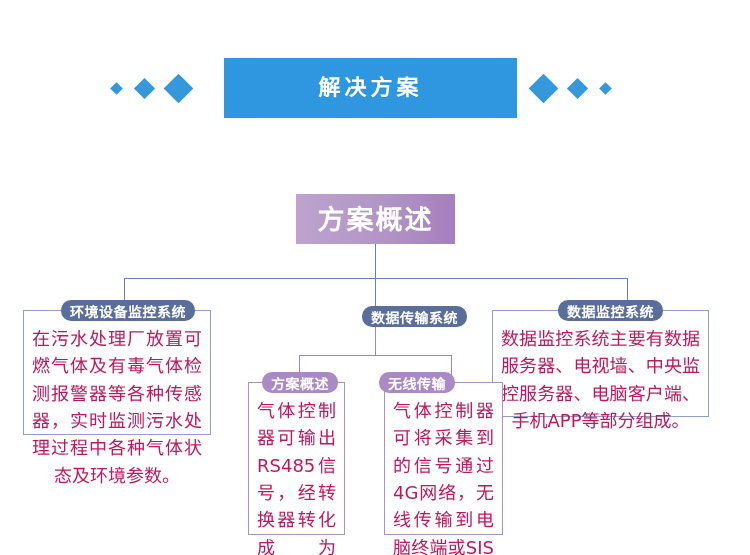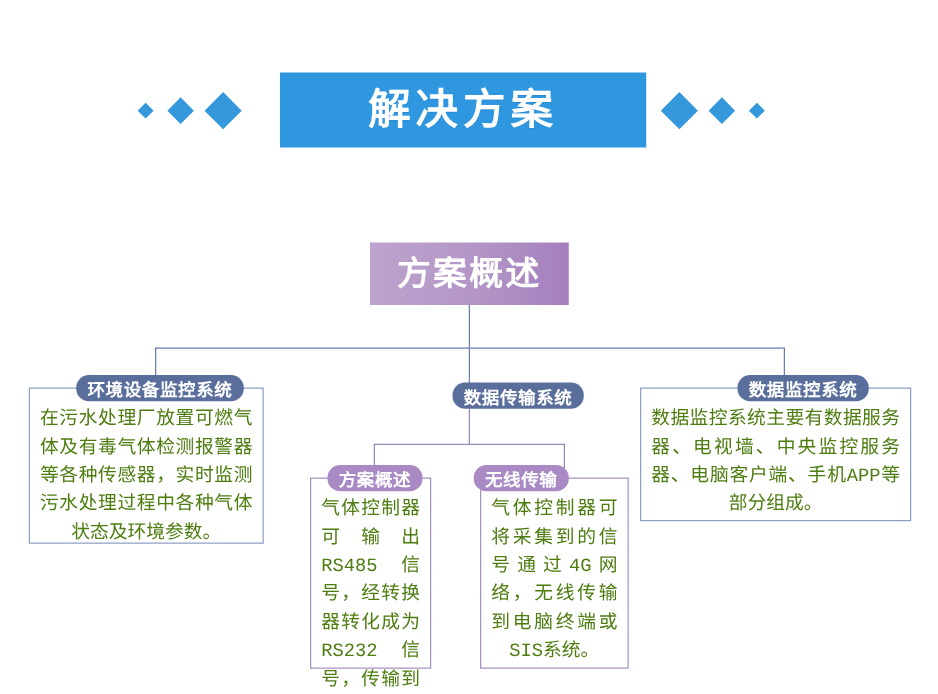--- a/index.html
+++ b/index.html
@@ -50,21 +50,21 @@
     top: 58px;
     width: 293px;
     height: 60px;
     background: #2f96e0;
     display: flex;
     align-items: center;
     justify-content: center;
   }
   .title-plate .title-text {
     color: #ffffff;
-    font-size: 34px;
+    font-size: 22px;
     font-weight: bold;
     letter-spacing: 4px;
     line-height: 1;
     text-shadow: 0 1px 0 rgba(0,0,0,.07);
   }
 
   
   .root-node {
     position: absolute;
     left: 296px;
@@ -97,26 +97,25 @@
   .card {
     position: absolute;
     border: 1px solid #8e9ec4;
     background: #ffffff;
     box-sizing: border-box;
   }
   .card.purple-border { border-color: #a793c2; }
 
   .card-body {
     padding: 14px 8px 10px 8px;
-    font-size: 15px;
+    font-size: 18px;
     line-height: 1.52;
     text-align: center;
-    color: #4d7c0f;
+    color: #be185d;
     letter-spacing: 0px;
-    font-family: Liberation Mono, monospace;
   }
   .card-body.just {
     text-align: justify;
     text-align-last: center;
   }
 
   
   .badge {
     position: absolute;
     height: 21px;
@@ -182,24 +181,24 @@
 
 <div class="badge no-card-label" style="left:318px; top:306px;">
   <span>数据传输系统</span>
 </div>
 
 <div class="conn conn-v purple" style="left:375px; top:327px; height:28px;"></div>
 <div class="conn conn-h purple" style="left:299px; top:355px; width:153px;"></div>
 <div class="conn conn-v purple" style="left:299px; top:355px; height:27px;"></div>
 <div class="conn conn-v purple" style="left:451px; top:355px; height:27px;"></div>
 
-<div class="badge" style="left:590px; top:300px;">
+<div class="badge" style="left:558px; top:300px;">
   <span>数据监控系统</span>
 </div>
-<div class="card" style="left:512px; top:310px; width:217px; height:107px;">
+<div class="card" style="left:492px; top:310px; width:217px; height:107px;">
   <div class="card-body just">数据监控系统主要有数据服务器、电视墙、中央监控服务器、电脑客户端、手机APP等部分组成。</div>
 </div>
 
 <div class="badge purple" style="left:262px; top:372px;">
   <span>方案概述</span>
 </div>
 <div class="card purple-border" style="left:248px; top:382px; width:97px; height:153px;">
   <div class="card-body just">气体控制器可输出RS485信号，经转换器转化成为RS232信号，传输到电脑终端或SIS系统。</div>
 </div>
 

